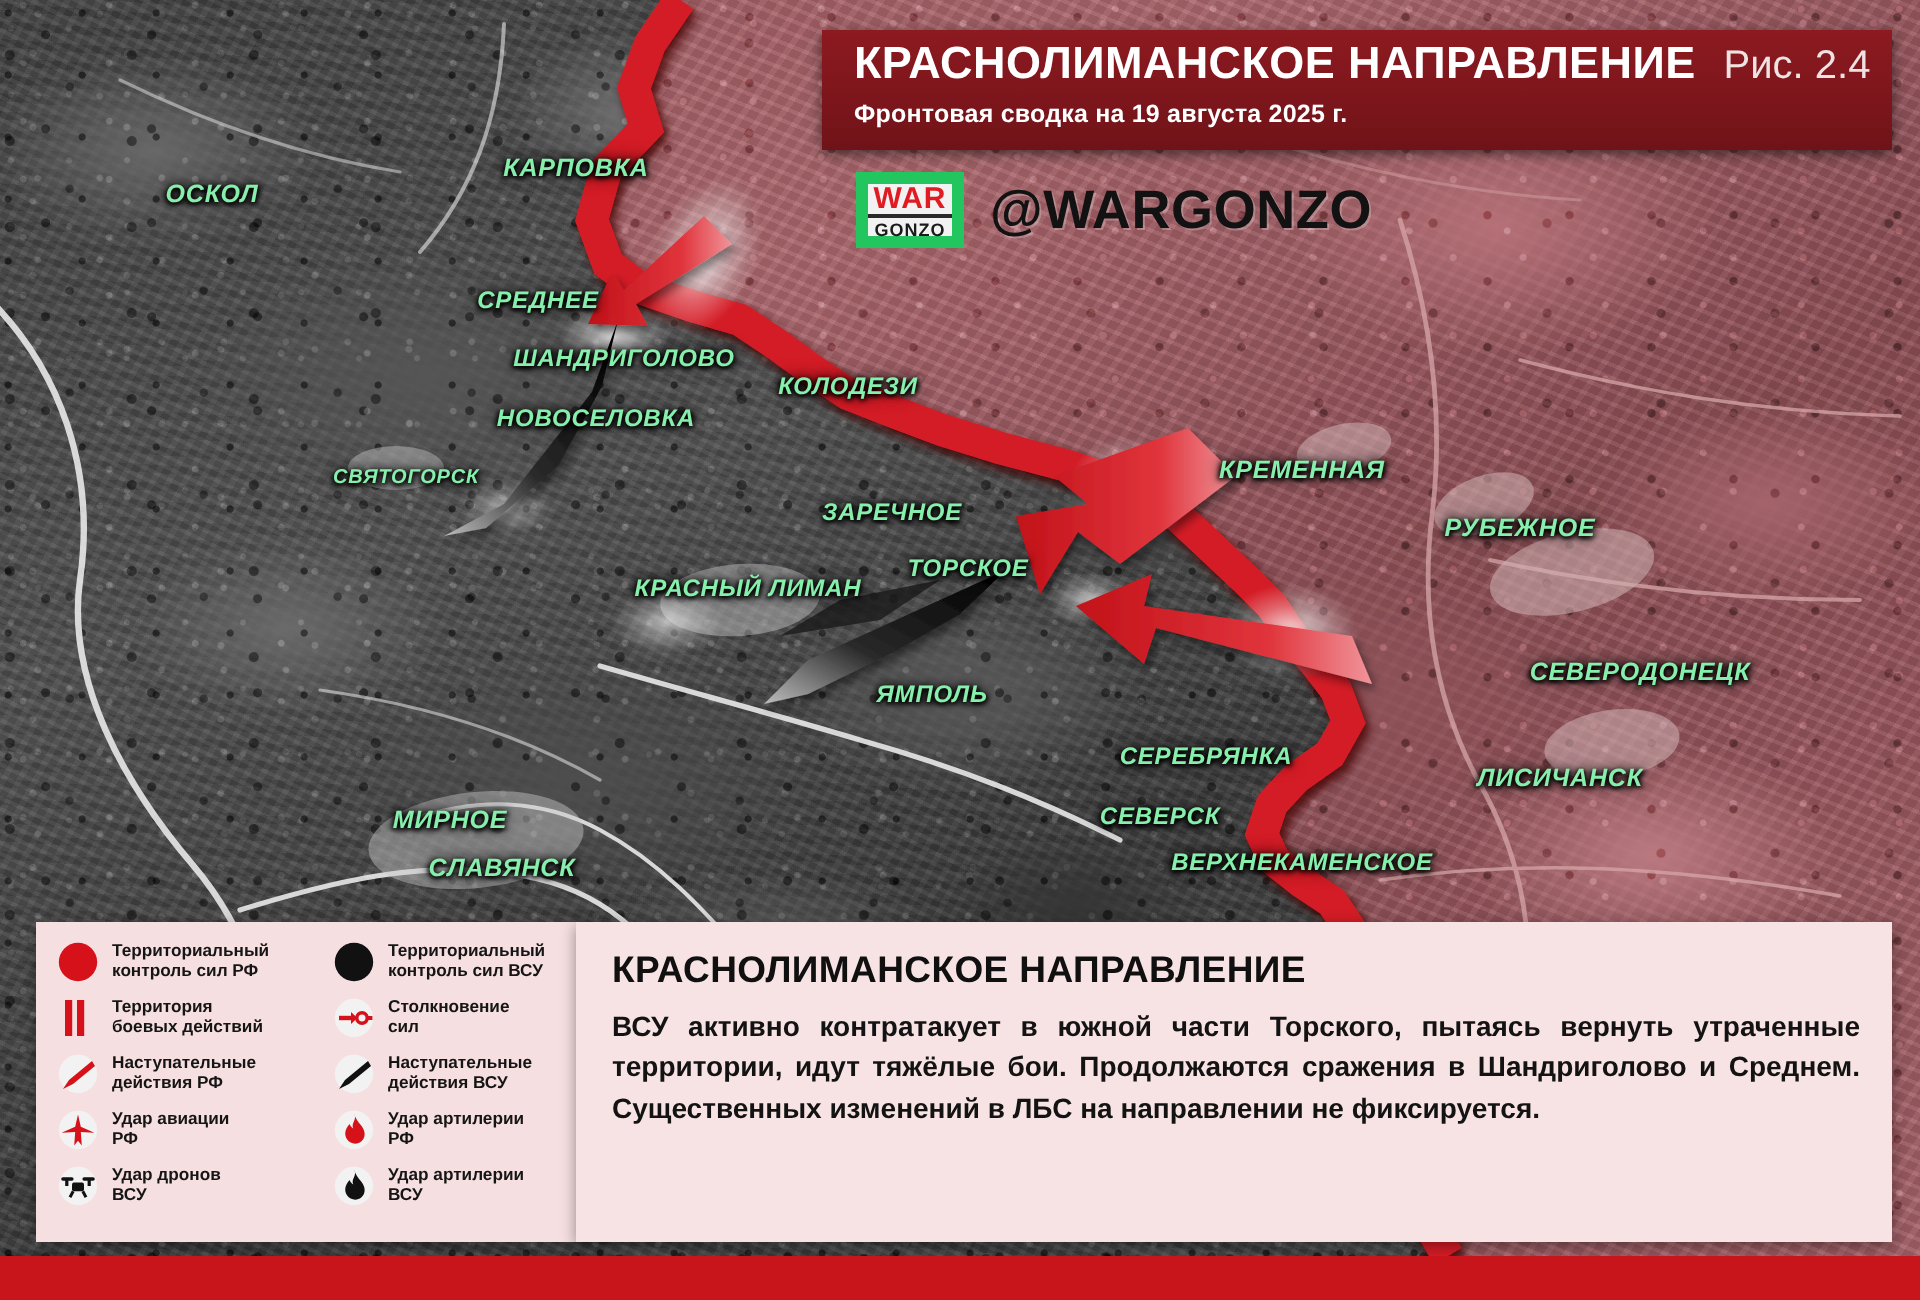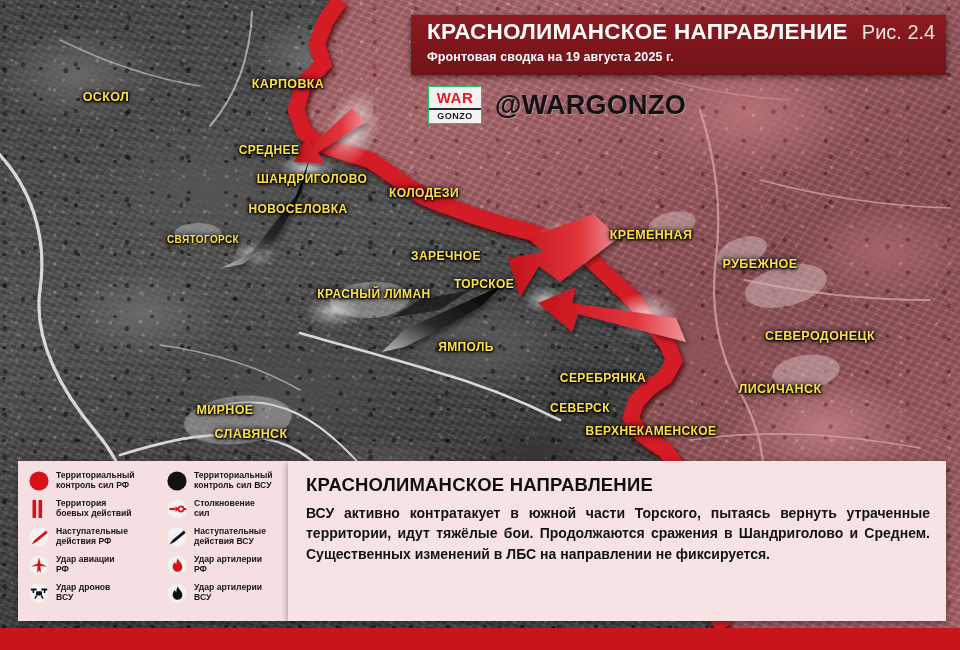--- a/index.html
+++ b/index.html
@@ -87,38 +87,38 @@
       radial-gradient(circle at 76% 30%, rgba(255,255,255,.28) 0 1.5px, transparent 2.1px);
     background-size:41px 33px, 49px 37px, 57px 45px, 35px 39px;
     opacity:.8; mix-blend-mode:overlay;
   }
 
   
   .vec { position:absolute; left:0; top:0; width:960px; height:628px; }
 
   
   .city {
-    position:absolute; color:#fde047; font-weight:700; letter-spacing:.4px;
+    position:absolute; color:#86efac; font-weight:700; letter-spacing:.4px;
     white-space:nowrap; text-shadow:0 0 4px rgba(0,0,0,.95), 1px 1px 2px rgba(0,0,0,.95),
                                    -1px 1px 2px rgba(0,0,0,.9), 0 0 9px rgba(0,0,0,.8);
-    transform:translate(-50%,-50%); pointer-events:none;
+    transform:translate(-50%,-50%); pointer-events:none;font-style:italic;
   }
 
   
   #header { position:absolute; left:411px; top:15px; width:535px; height:60px;
             background:linear-gradient(180deg,#8c1a20 0%,#7d161c 55%,#6f1318 100%);
             box-shadow:0 2px 6px rgba(0,0,0,.55); }
   #hdr-row { display:flex; align-items:baseline; padding:6px 16px 0 16px; gap:14px; }
   #hdr-title { color:#fff; font-size:22.5px; font-weight:700; letter-spacing:.2px; line-height:1;
                white-space:nowrap; }
   #hdr-fig { color:#efe2e2; font-size:20px; font-weight:400; line-height:1; white-space:nowrap; }
   #hdr-sub { color:#fff; font-size:12.5px; font-weight:700; padding:6px 16px 0 16px; letter-spacing:.1px; }
 
   #brandrow { position:absolute; left:428px; top:86px; display:flex; align-items:center; gap:13px; }
-  #logo { width:54px; height:38px; background:#f2f2f2; border:1px solid #22c55e;
+  #logo { width:54px; height:38px; background:#f2f2f2; border:6px solid #22c55e;
           display:flex; flex-direction:column; }
   #logo .war { flex:1; display:flex; align-items:center; justify-content:center;
                color:#e01b22; font-weight:700; font-size:15px; letter-spacing:.5px; line-height:1; }
   #logo .gonzo { flex:0 0 15px; display:flex; align-items:center; justify-content:center;
                  color:#1a1a1a; font-weight:700; font-size:9px; letter-spacing:.5px;
                  border-top:2px solid #2a2a2a; line-height:1; }
   #handle { color:#121212; font-size:27px; font-weight:700; letter-spacing:.3px;
             text-shadow:1px 1px 0 rgba(255,255,255,.25); }
 
   

